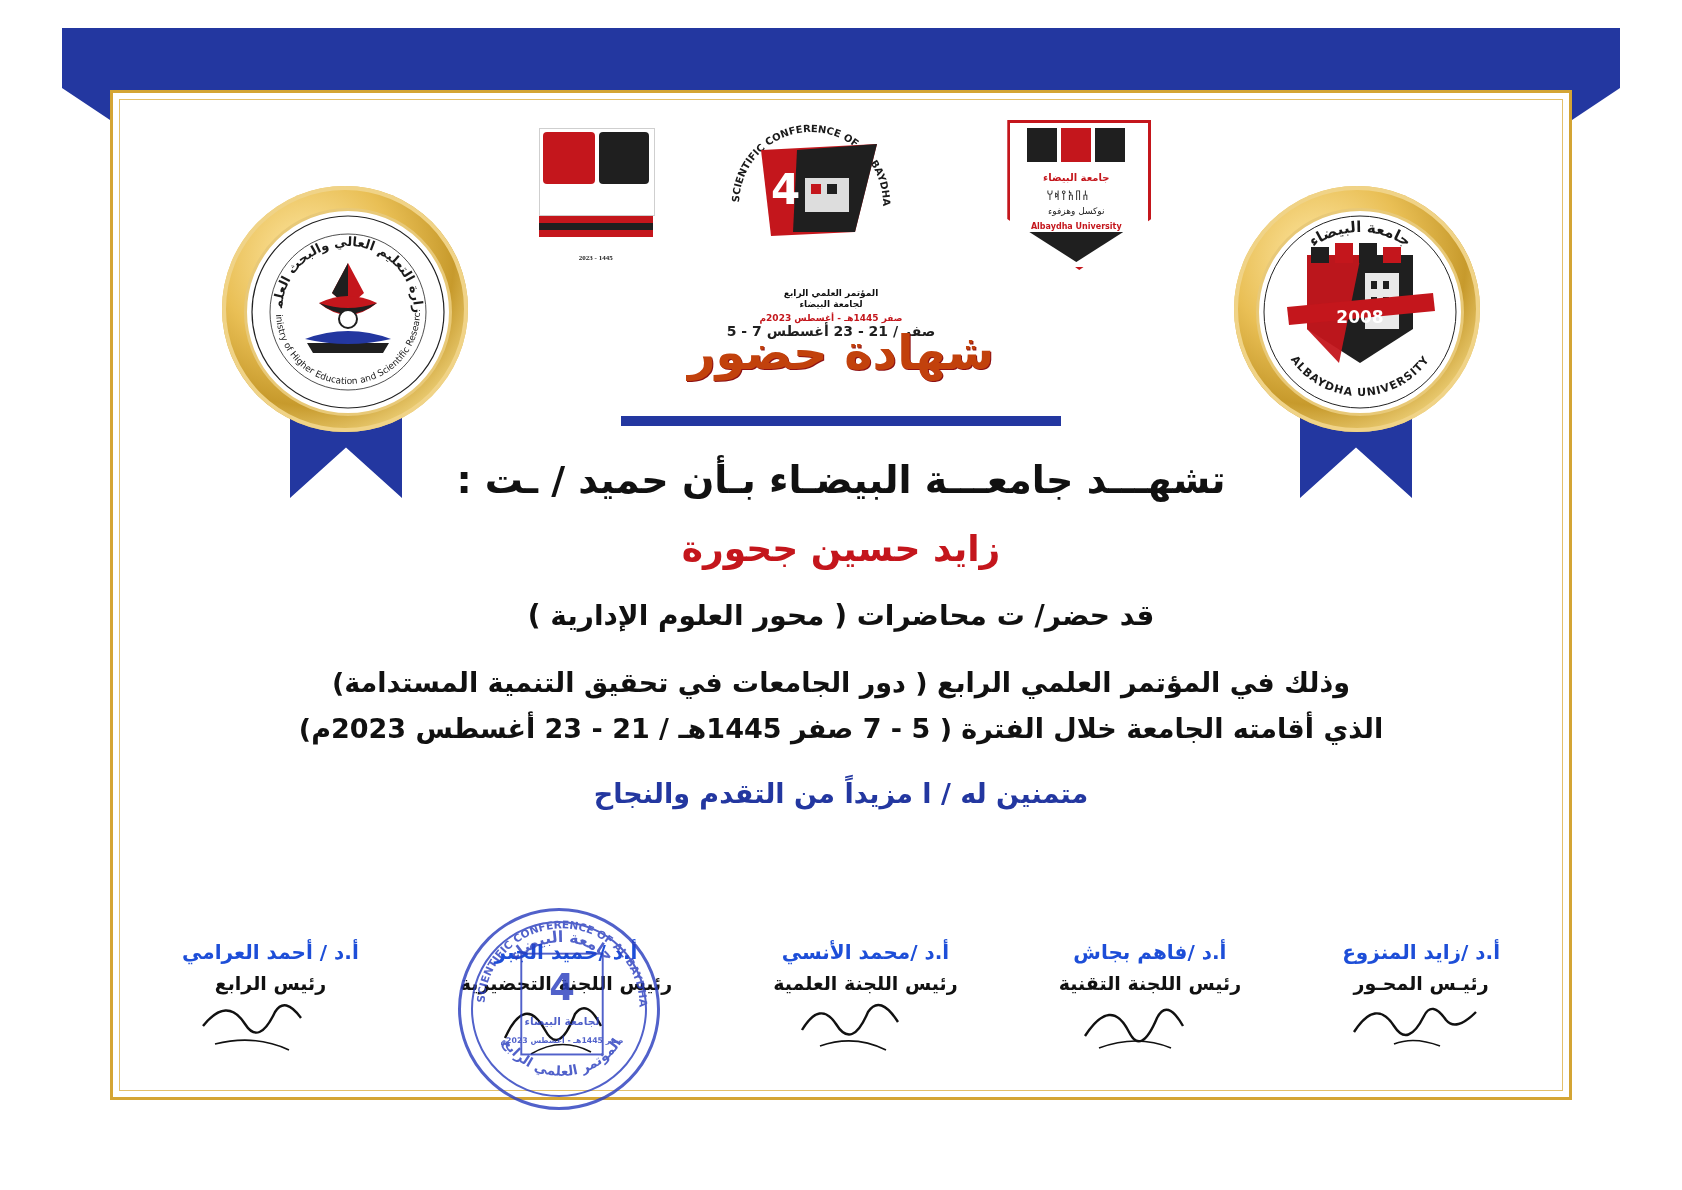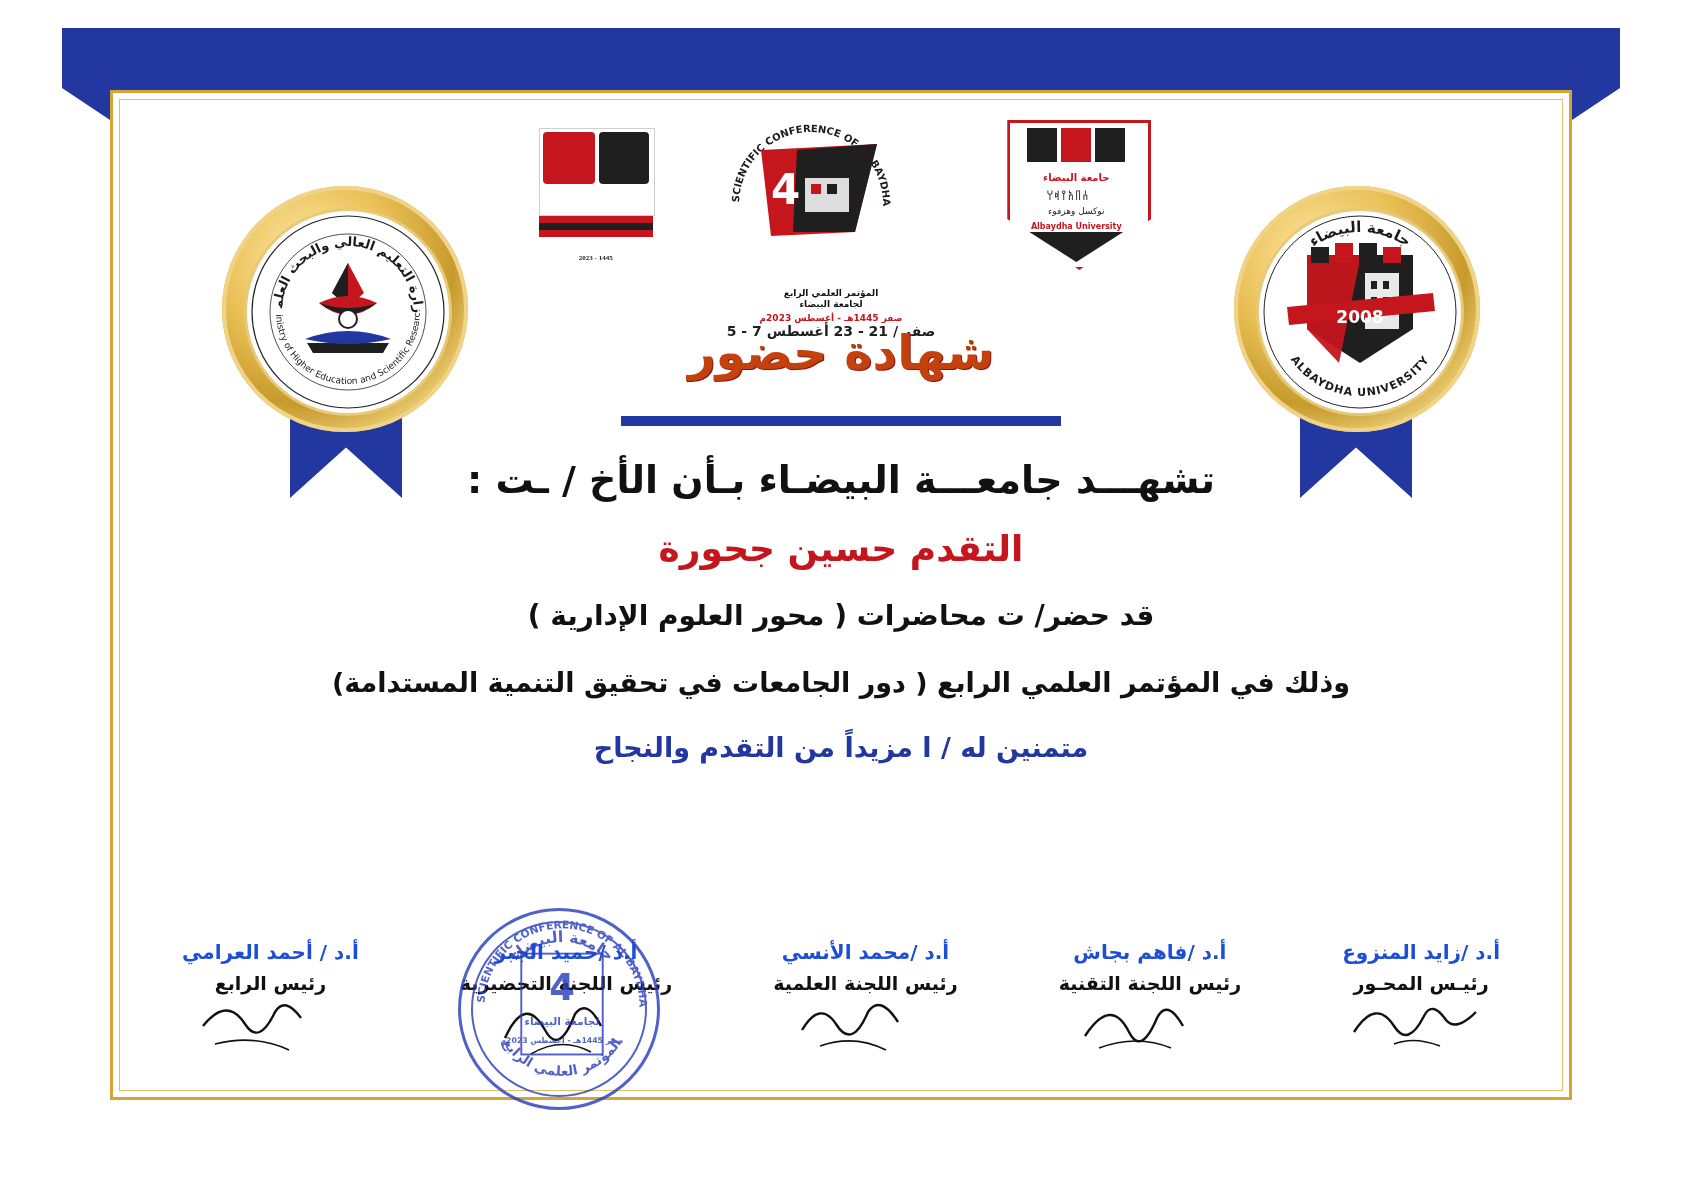--- a/index.html
+++ b/index.html
@@ -439,25 +439,26 @@
         </div>
       </div>
     </div>
 
     <div class="title-wrap">
       <div class="cert-title">شهادة حضور</div>
     </div>
     <div class="title-underline"></div>
 
     <div class="body-text">
-      <div class="line-1">تشهـــد جامعـــة البيضـاء بـأن الأخ / ـت :</div>
-      <div class="line-name">التقدم حسين جحورة</div>
+      <div class="line-1">تشهـــد جامعـــة البيضـاء بـأن حميد / ـت :</div>
+      <div class="line-name">زايد حسين جحورة</div>
       <div class="line-2">قد حضر/ ت  محاضرات  ( محور العلوم الإدارية )</div>
       <div class="line-3">
         <div>وذلك في المؤتمر العلمي الرابع ( دور الجامعات في تحقيق التنمية المستدامة)</div>
+        <div>الذي أقامته الجامعة خلال الفترة ( 5 - 7  صفر 1445هـ / 21 -  23 أغسطس 2023م)</div>
       </div>
       <div class="line-wish">متمنين  له / ا  مزيداً من التقدم والنجاح</div>
     </div>
 
     <div class="signatures">
       <div class="sig">
         <div class="sig-name">أ.د /زايد المنزوع</div>
         <div class="sig-role">رئيـس المحـور</div>
         <svg class="sig-mark" viewBox="0 0 150 86">
           <path d="M8 58 q22 -34 40 -6 q14 22 30 -10 q8 -16 22 4 q10 12 30 -8" fill="none" stroke="#111" stroke-width="2.4"></path>

